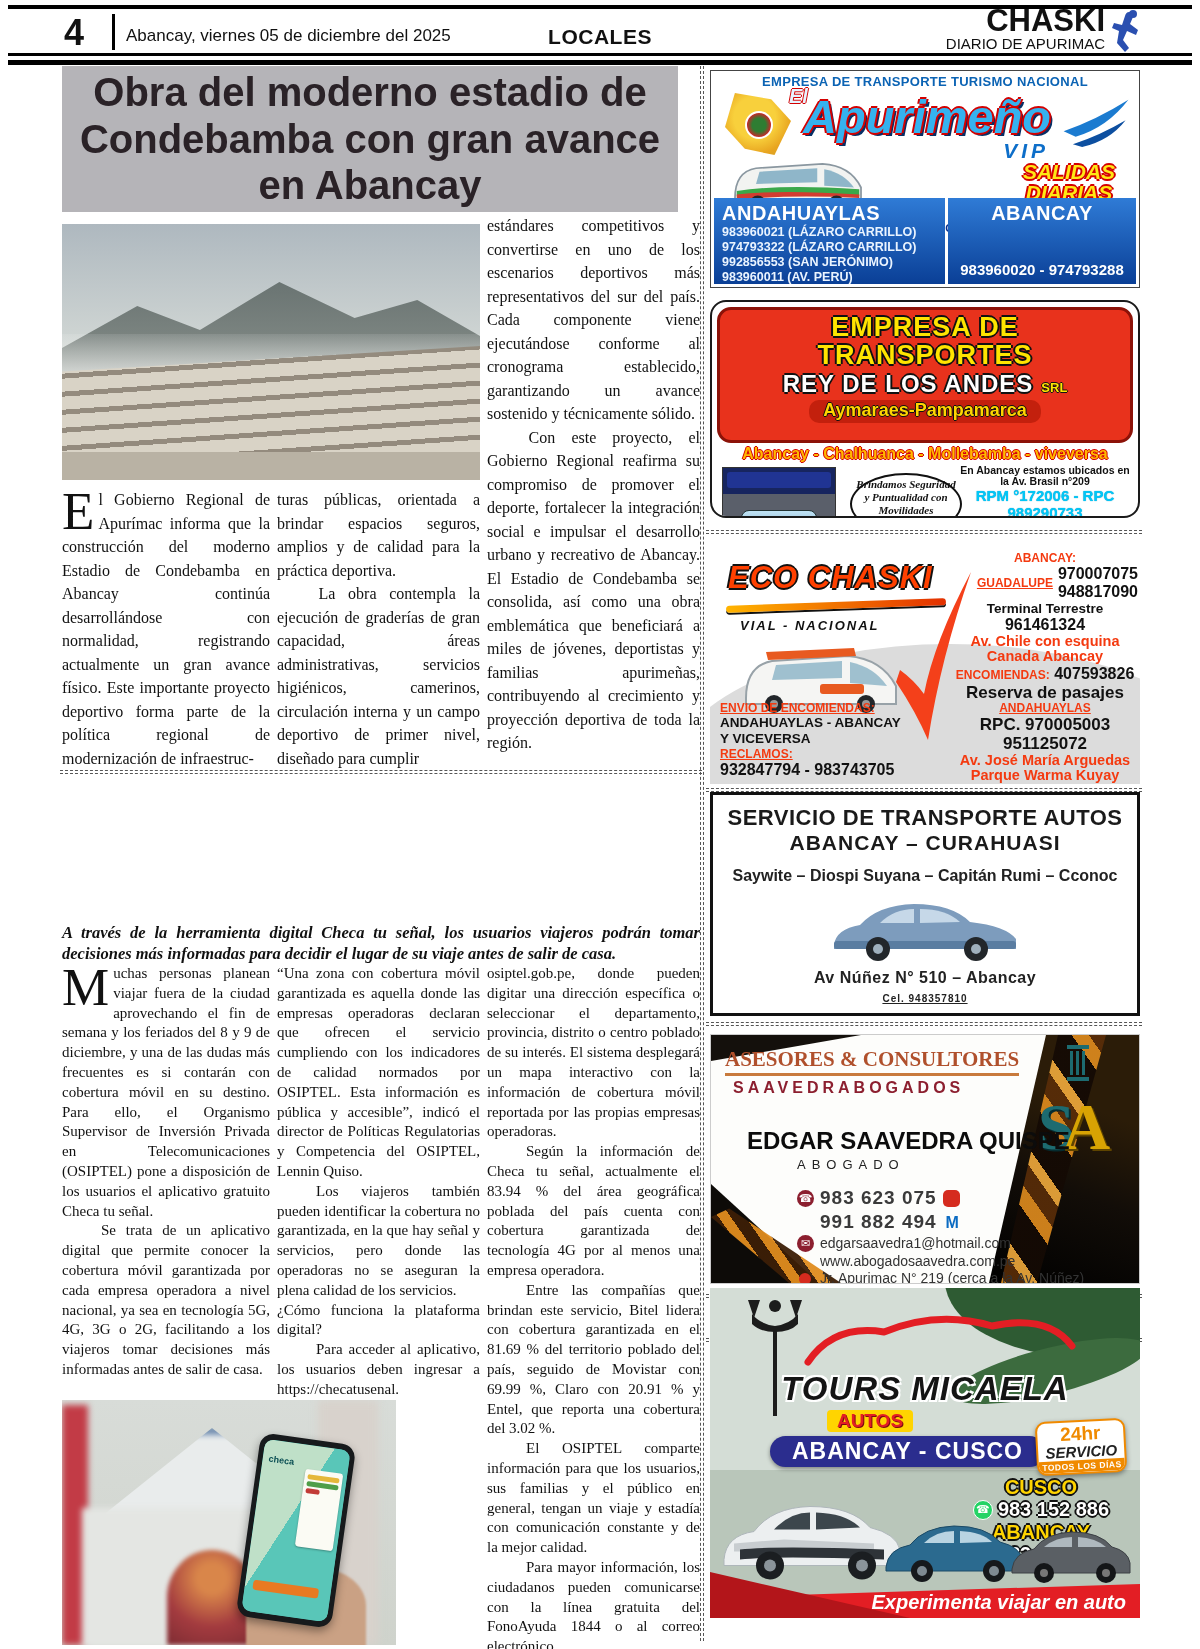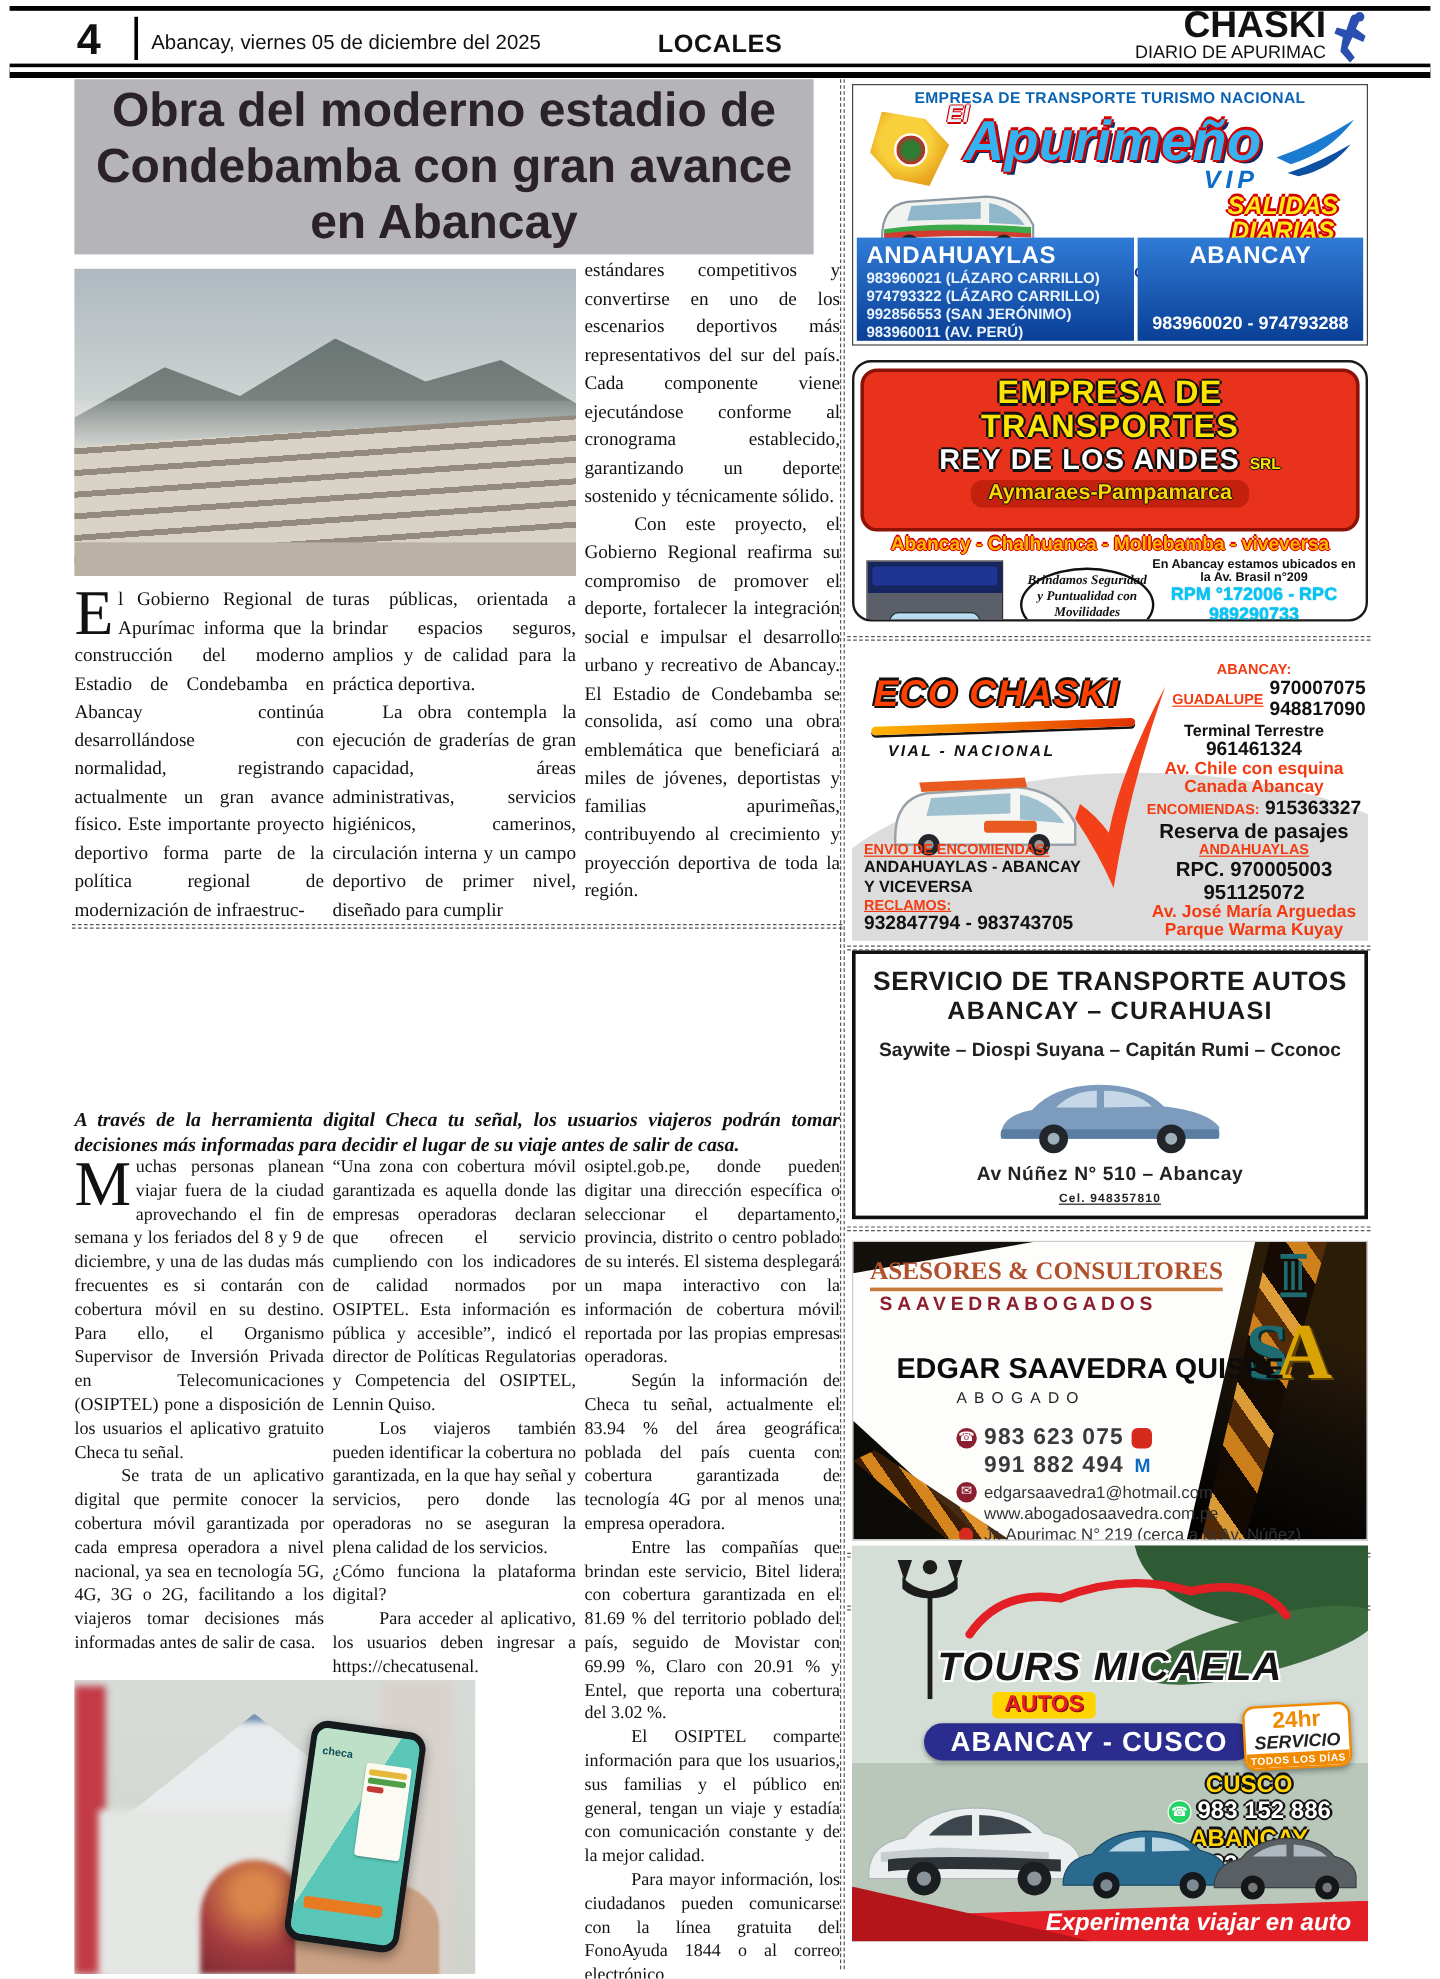--- a/index.html
+++ b/index.html
@@ -218,21 +218,21 @@
     </div>
 
     <div class="a1c1">
       <p><span class="dropcap">E</span><span>l Gobierno Regional de Apurímac informa que la construcción del moderno Estadio de Condebamba en Abancay continúa desarrollándose con normalidad, registrando actualmente un gran avance físico. Este importante proyecto deportivo forma parte de la política regional de modernización de infraestruc-</span></p>
     </div>
     <div class="a1c2">
       <p>turas públicas, orientada a brindar espacios seguros, amplios y de calidad para la práctica deportiva.</p>
       <p class="ind">La obra contempla la ejecución de graderías de gran capacidad, áreas administrativas, servicios higiénicos, camerinos, circulación interna y un campo deportivo de primer nivel, diseñado para cumplir</p>
     </div>
     <div class="a1c3">
-      <p>estándares competitivos y convertirse en uno de los escenarios deportivos más representativos del sur del país. Cada componente viene ejecutándose conforme al cronograma establecido, garantizando un deporte sostenido y técnicamente sólido.</p>
+      <p>estándares competitivos y convertirse en uno de los escenarios deportivos más representativos del sur del país. Cada componente viene ejecutándose conforme al cronograma establecido, garantizando un avance sostenido y técnicamente sólido.</p>
       <p class="ind">Con este proyecto, el Gobierno Regional reafirma su compromiso de promover el deporte, fortalecer la integración social e impulsar el desarrollo urbano y recreativo de Abancay. El Estadio de Condebamba se consolida, así como una obra emblemática que beneficiará a miles de jóvenes, deportistas y familias apurimeñas, contribuyendo al crecimiento y proyección deportiva de toda la región.</p>
     </div>
 
     <div class="hr-dot hr1"></div>
 
     <div class="a2-stand">A través de la herramienta digital Checa tu señal, los usuarios viajeros podrán tomar decisiones más informadas para decidir el lugar de su viaje antes de salir de casa.</div>
 
     <div class="a2c1 art2">
       <p><span class="dropcap">M</span><span>uchas personas planean viajar fuera de la ciudad aprovechando el fin de semana y los feriados del 8 y 9 de diciembre, y una de las dudas más frecuentes es si contarán con cobertura móvil en su destino. Para ello, el Organismo Supervisor de Inversión Privada en Telecomunicaciones (OSIPTEL) pone a disposición de los usuarios el aplicativo gratuito Checa tu señal.</span></p>
       <p class="ind">Se trata de un aplicativo digital que permite conocer la cobertura móvil garantizada por cada empresa operadora a nivel nacional, ya sea en tecnología 5G, 4G, 3G o 2G, facilitando a los viajeros tomar decisiones más informadas antes de salir de casa.</p>
@@ -369,21 +369,21 @@
           <span>
             <span class="a3-blkbig" style="display:block;">970007075</span>
             <span class="a3-blkbig" style="display:block;">948817090</span>
           </span>
         </div>
         <div class="a3-blk">Terminal Terrestre</div>
         <div class="a3-blkbig">961461324</div>
         <div class="a3-addr">Av. Chile con esquina Canada Abancay</div>
         <div>
           <span class="a3-red">ENCOMIENDAS:</span>
-          <span class="a3-blkbig">915363327</span>
+          <span class="a3-blkbig">407593826</span>
         </div>
         <div class="a3-resv">Reserva de pasajes</div>
         <div class="a3-redu">ANDAHUAYLAS</div>
         <div class="a3-resv">RPC. 970005003</div>
         <div class="a3-resv">951125072</div>
         <div class="a3-addr">Av. José María Arguedas Parque Warma Kuyay</div>
         <div class="a3-blkbig">RPC. 993087150</div>
       </div>
       <div class="a3-left">
         <div class="a3-redu">ENVIO DE ENCOMIENDAS:</div>

